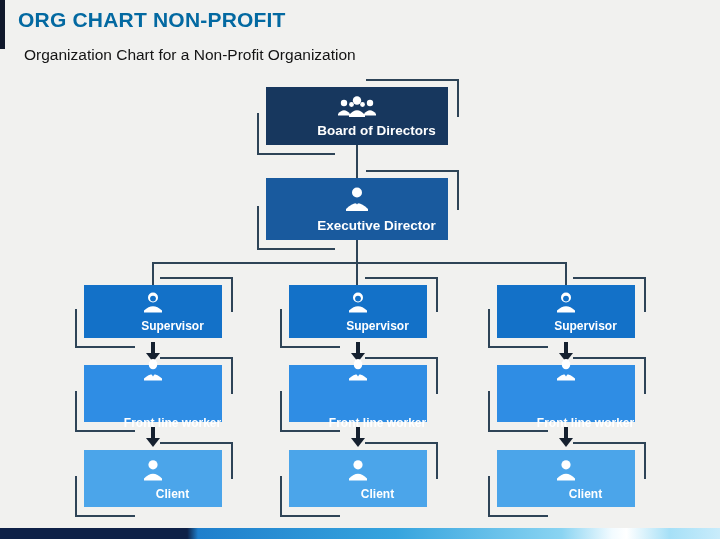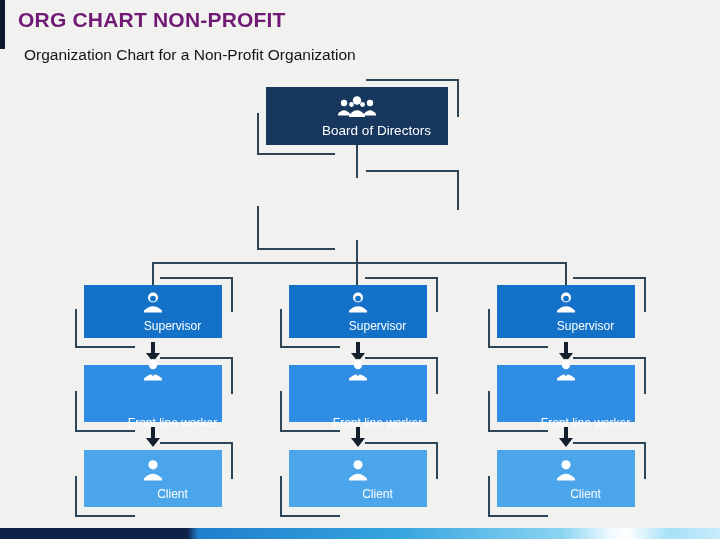--- a/index.html
+++ b/index.html
@@ -1,27 +1,27 @@
 <!DOCTYPE html>
 <html><head>
 <meta charset="utf-8">
 <style>
   html,body{margin:0;padding:0;background:#dcdcda;}
   .slide{
     position:relative;width:720px;height:539px;overflow:hidden;
     background:#f1f1ef;font-family:"Liberation Sans",sans-serif;
   }
   
-  .title{position:absolute;left:18px;top:8px;font-size:21px;font-weight:800;color:#701a75;letter-spacing:.2px;}
+  .title{position:absolute;left:18px;top:8px;font-size:21px;font-weight:800;color:#0369a1;letter-spacing:.2px;}
   .subtitle{position:absolute;left:24px;top:46px;font-size:15.5px;font-weight:400;color:#141414;}
   .left-accent{position:absolute;left:0;top:0;width:5px;height:49px;background:#10182b;}
   
   .node{position:absolute;display:flex;flex-direction:column;align-items:center;justify-content:center;
         color:#fff;z-index:3;gap:3px;}
-  .node .lbl{font-weight:400;line-height:1;margin-left:39px;}
+  .node .lbl{font-weight:700;line-height:1;margin-left:39px;}
   .lbl-lg{font-size:13.5px;}
   .lbl-sm{font-size:12px;font-weight:700;}
   .bg-board{background:#17375e;}
   .bg-exec{background:#195a9e;}
   .bg-sup{background:#1371c8;}
   .bg-fl{background:#2f8de4;gap:32px;}
   .bg-cl{background:#4ba5ea;}
   
   .br{position:absolute;z-index:1;}
   .br-tr{border-top:2px solid #2e4457;border-right:2px solid #2e4457;}
@@ -66,20 +66,30 @@
           <circle cx="27.5" cy="9.5" r="2.4"></circle>
         <circle cx="22" cy="5.5" r="4.2"></circle>
           <path d="M14 20 q8 -9.5 16 0 v2 h-16 z"></path>
       </svg>
     </span>
     <span class="lbl lbl-lg">Board of Directors</span>
   </div>
 
   <div class="br br-tr" style="left:366px;top:170px;width:91px;height:38px;"></div>
   <div class="br br-bl" style="left:257px;top:206px;width:76px;height:42px;"></div>
+  <div class="node bg-exec" style="left:266px;top:178px;width:182px;height:62px;">
+    <span class="icn">
+      <svg width="28" height="26" viewBox="0 0 28 26" fill="#fff">
+        <circle cx="14" cy="6.5" r="5"></circle>
+        <path d="M3 23 q11 -11.5 22 0 v2 h-22 z"></path>
+        <path d="M10.5 13.5 L14 18.5 L17.5 13.5 Z" fill="#195a9e"></path>
+      </svg>
+    </span>
+    <span class="lbl lbl-lg">Executive Director</span>
+  </div>
 
   <div class="br br-tr" style="left:160px;top:277px;width:71px;height:33px;"></div>
   <div class="br br-bl" style="left:75px;top:309px;width:58px;height:37px;"></div>
   <div class="node bg-sup" style="left:84px;top:285px;width:138px;height:53px;">
     <span class="icn">
       <svg width="24" height="22" viewBox="0 0 24 22" fill="#fff">
         <circle cx="12" cy="6.5" r="5"></circle>
           <circle cx="12" cy="7.6" r="2.9" fill="#1371c8"></circle>
         <path d="M3 19.5 q9 -8.5 18 0 v2 h-18 z"></path>
       </svg>

